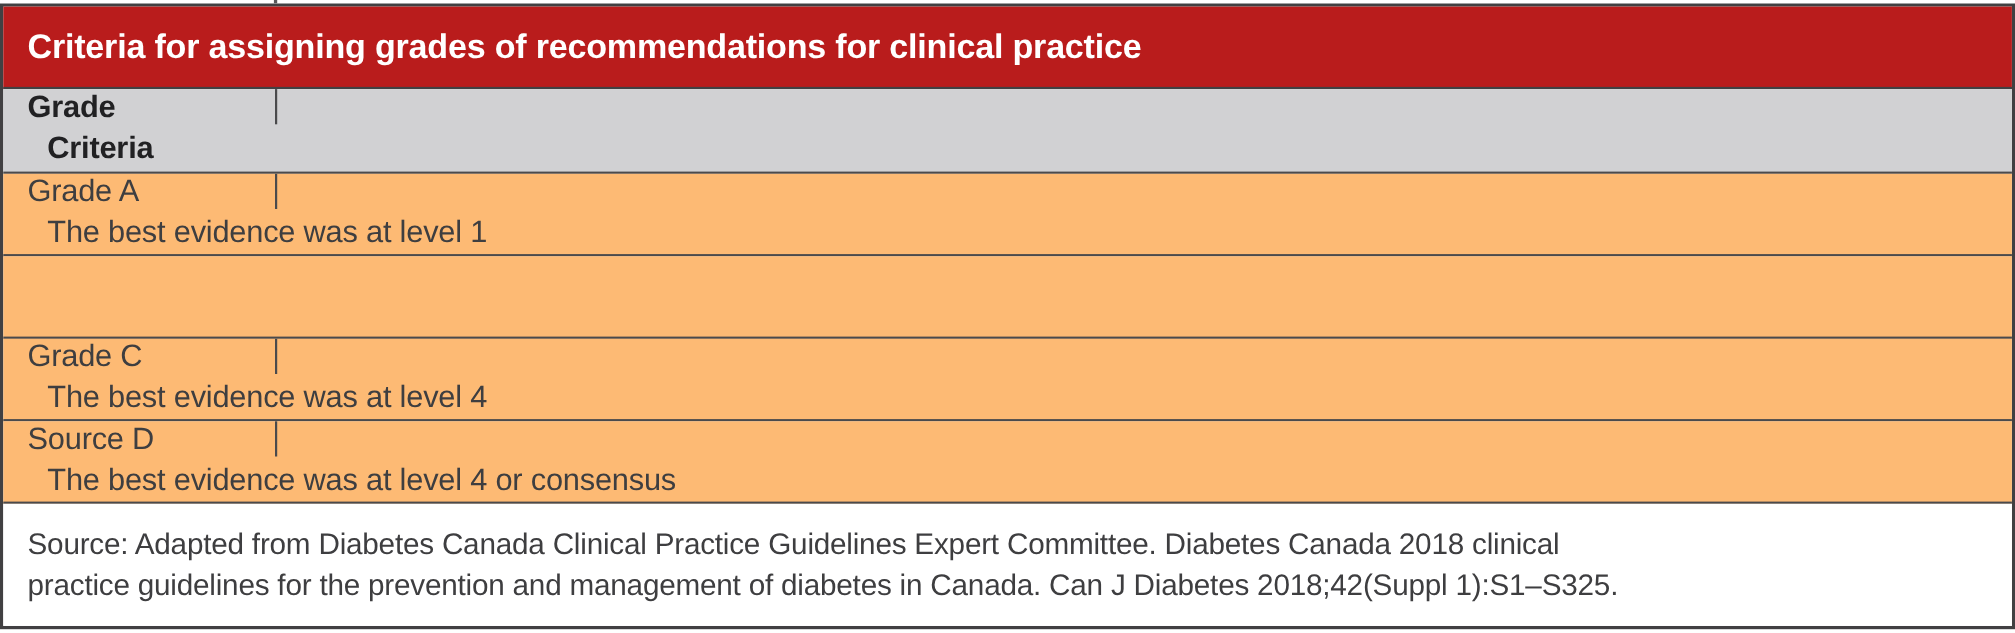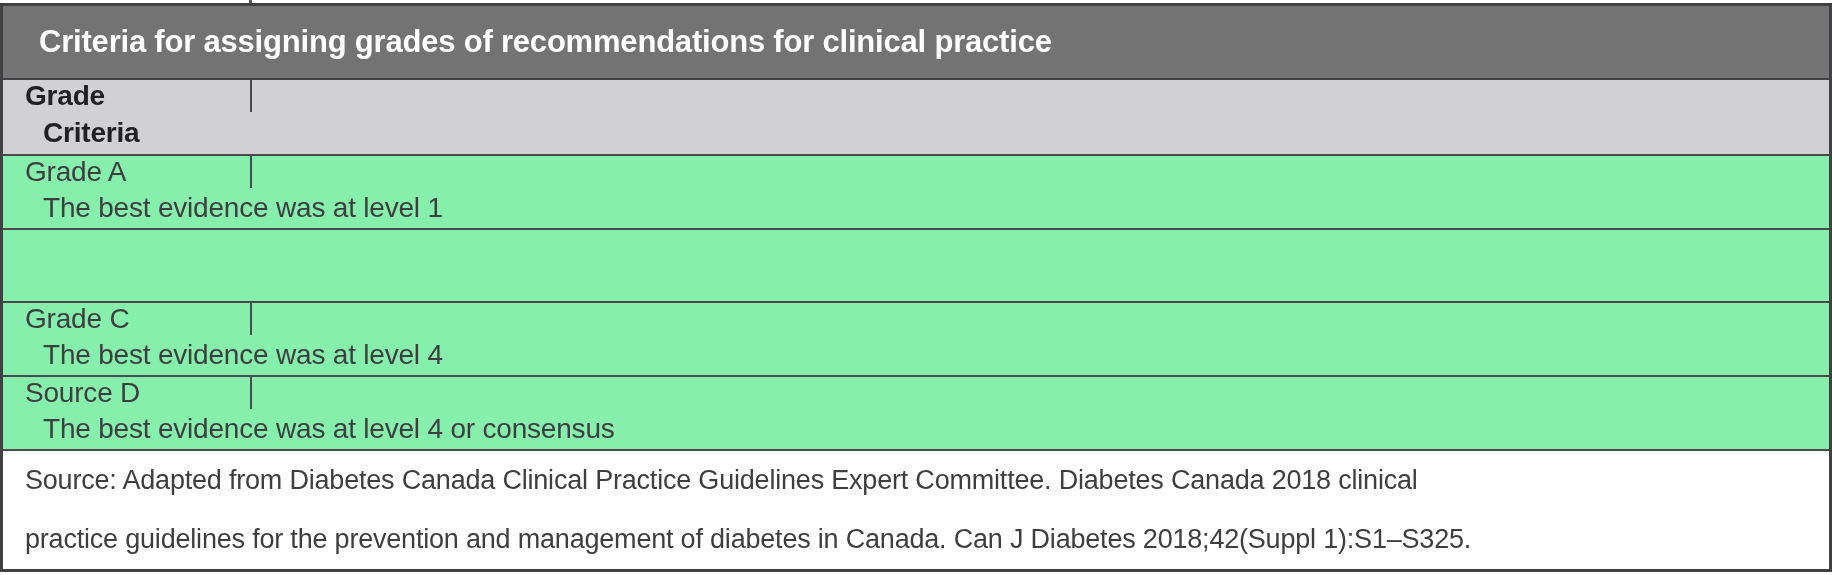--- a/index.html
+++ b/index.html
@@ -33,25 +33,25 @@
     width: 1832px;
     height: 569px;
     border: 3px solid #414042;
     display: flex;
     flex-direction: column;
     background: #ffffff;
   }
   .title-row {
     box-sizing: border-box;
     height: 75px;
-    background: #737373;
+    background: #b91c1c;
     border-bottom: 2px solid #414042;
     display: flex;
     align-items: center;
-    padding-left: 36px;
+    padding-left: 22px;
   }
   .title-row .title-text {
     color: #ffffff;
     font-size: 31px;
     font-weight: bold;
     letter-spacing: -0.2px;
   }
   .row {
     box-sizing: border-box;
     display: flex;
@@ -59,21 +59,21 @@
     border-bottom: 2px solid #4a4a4c;
   }
   .header-row {
     height: 77px;
     background: #d1d1d3;
     font-weight: bold;
     color: #212123;
   }
   .data-row {
     height: 75px;
-    background: #86efac;
+    background: #fdba74;
   }
   .cell {
     box-sizing: border-box;
     display: flex;
     align-items: center;
     font-size: 28px;
     letter-spacing: -0.2px;
   }
   .col-grade {
     width: 249px;
@@ -89,21 +89,21 @@
     box-sizing: border-box;
     flex: 1;
     background: #ffffff;
     display: flex;
     align-items: center;
     padding-left: 22px;
     padding-right: 40px;
   }
   .source-text {
     font-size: 27px;
-    line-height: 59px;
+    line-height: 37px;
     letter-spacing: -0.2px;
     max-width: 1480px;
   }
 </style>
 </head>
 <body>
 
 <div class="top-strip">
   <span class="stray-tick"></span>
 </div>

